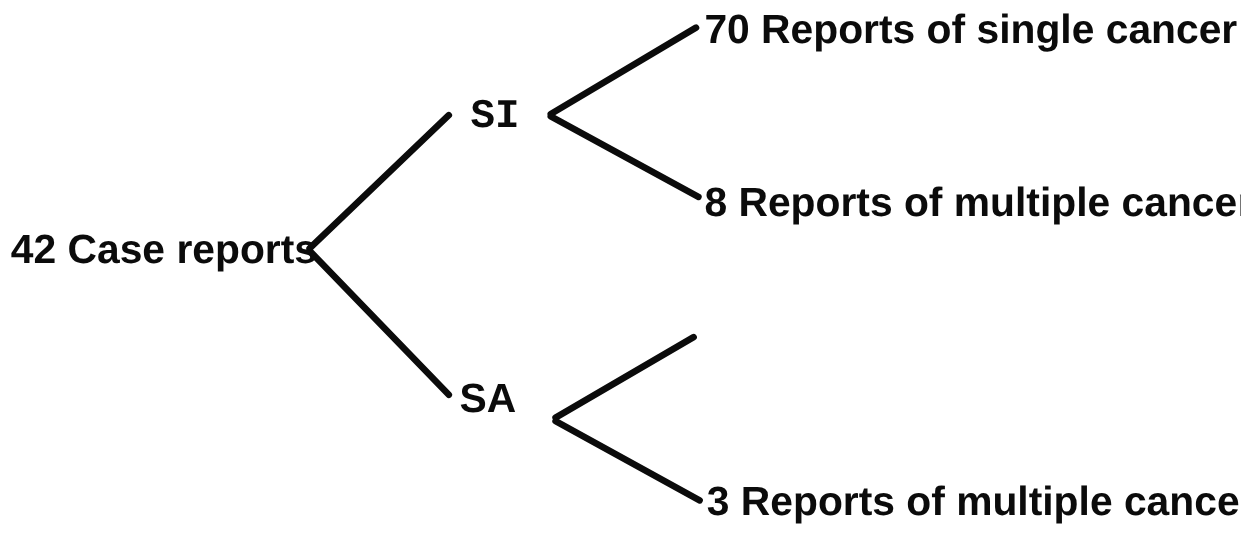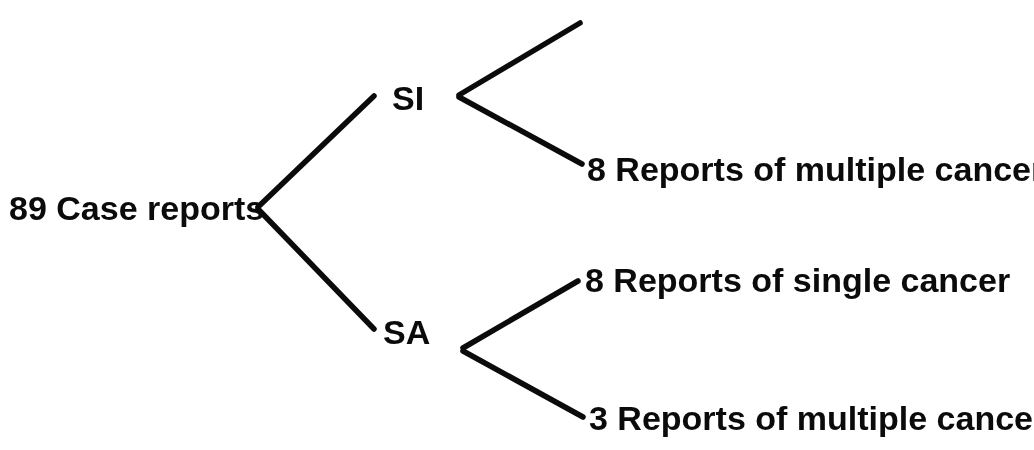--- a/index.html
+++ b/index.html
@@ -40,26 +40,26 @@
 
   <svg class="edges" viewBox="0 0 1034 450" xmlns="http://www.w3.org/2000/svg">
     <line x1="258" y1="207" x2="374" y2="96" stroke-width="5.5" stroke-linecap="round" stroke="#0b0b0b"></line>
     <line x1="258" y1="209" x2="374" y2="329" stroke-width="5.5" stroke-linecap="round" stroke="#0b0b0b"></line>
     <line x1="459" y1="95" x2="580" y2="23" stroke-width="5.5" stroke-linecap="round" stroke="#0b0b0b"></line>
     <line x1="459" y1="97" x2="582" y2="164" stroke-width="5.5" stroke-linecap="round" stroke="#0b0b0b"></line>
     <line x1="463" y1="348" x2="578" y2="281" stroke-width="5.5" stroke-linecap="round" stroke="#0b0b0b"></line>
     <line x1="463" y1="351" x2="583" y2="417" stroke-width="5.5" stroke-linecap="round" stroke="#0b0b0b"></line>
   </svg>
 
-  <div class="label" style="left: 9px;  top: 208px;">89 Case reports</div>
+  <div class="label" style="left: 9px;  top: 208px;">42 Case reports</div>
 
-  <div class="label" style="left: 392px; top: 98px;">SI</div>
+  <div class="label" style="left: 392px; top: 98px; font-family: Liberation Mono, monospace;">SI</div>
 
   <div class="label" style="left: 383px; top: 332px;">SA</div>
 
+  <div class="label" style="left: 587px; top: 25px;">70 Reports of single cancer</div>
 
   <div class="label" style="left: 587px; top: 169px;">8 Reports of multiple cancers</div>
 
-  <div class="label" style="left: 585px; top: 280px;">8 Reports of single cancer</div>
 
   <div class="label" style="left: 589px; top: 418px;">3 Reports of multiple cancers</div>
 
 </div>
 
 </body></html>

